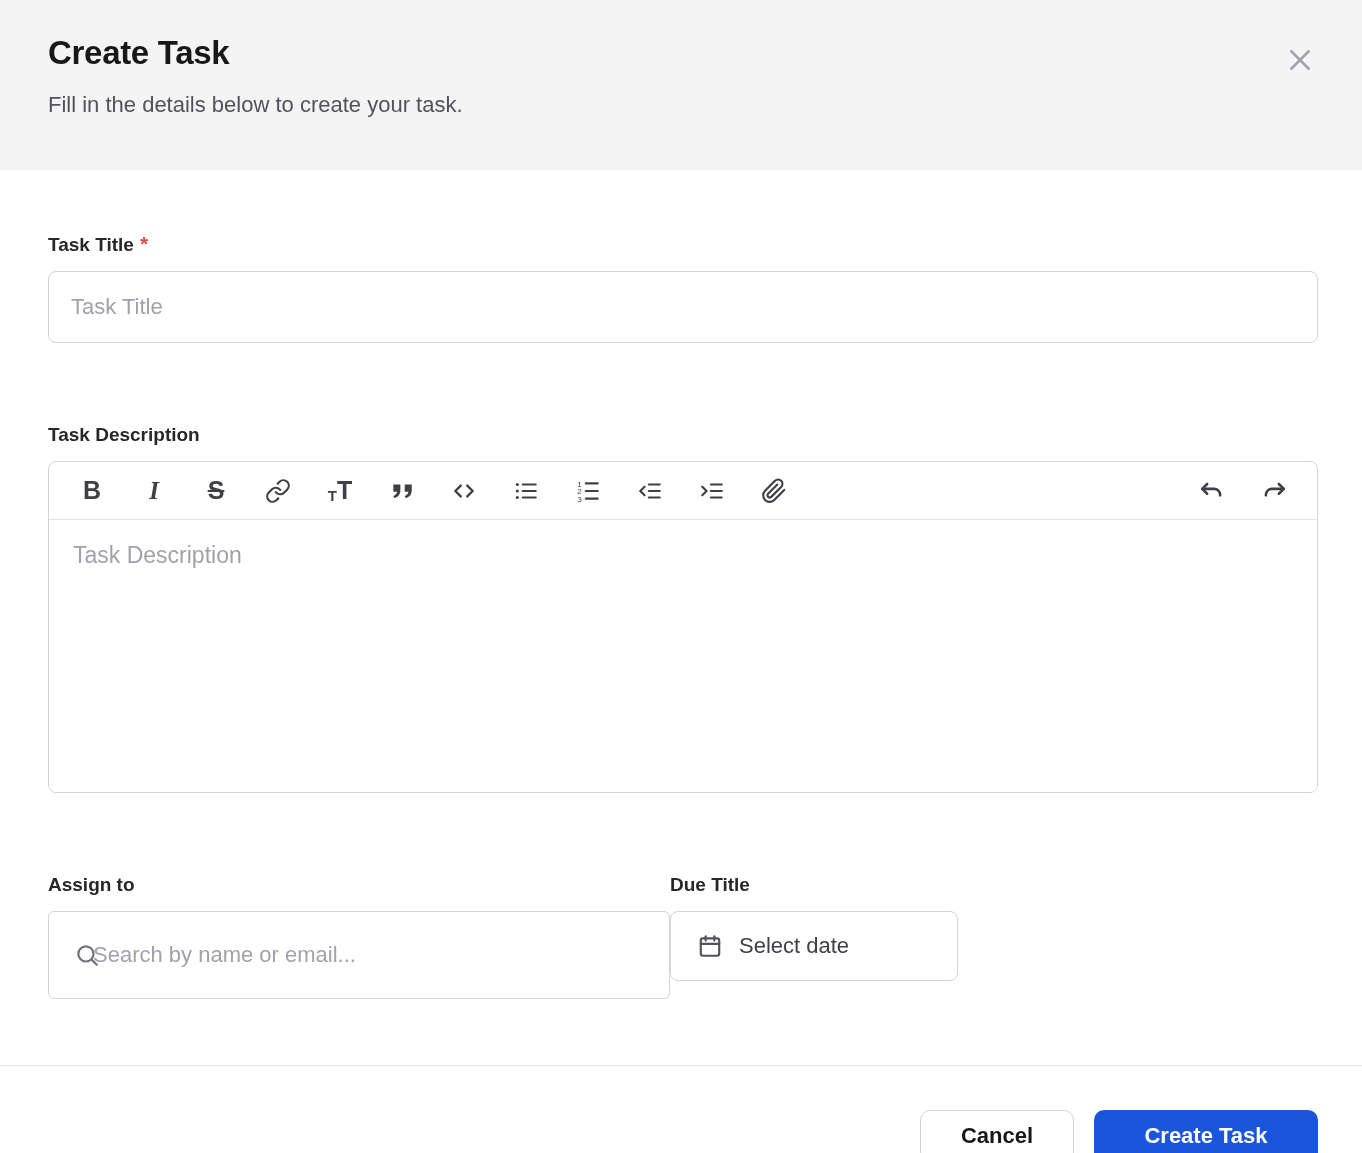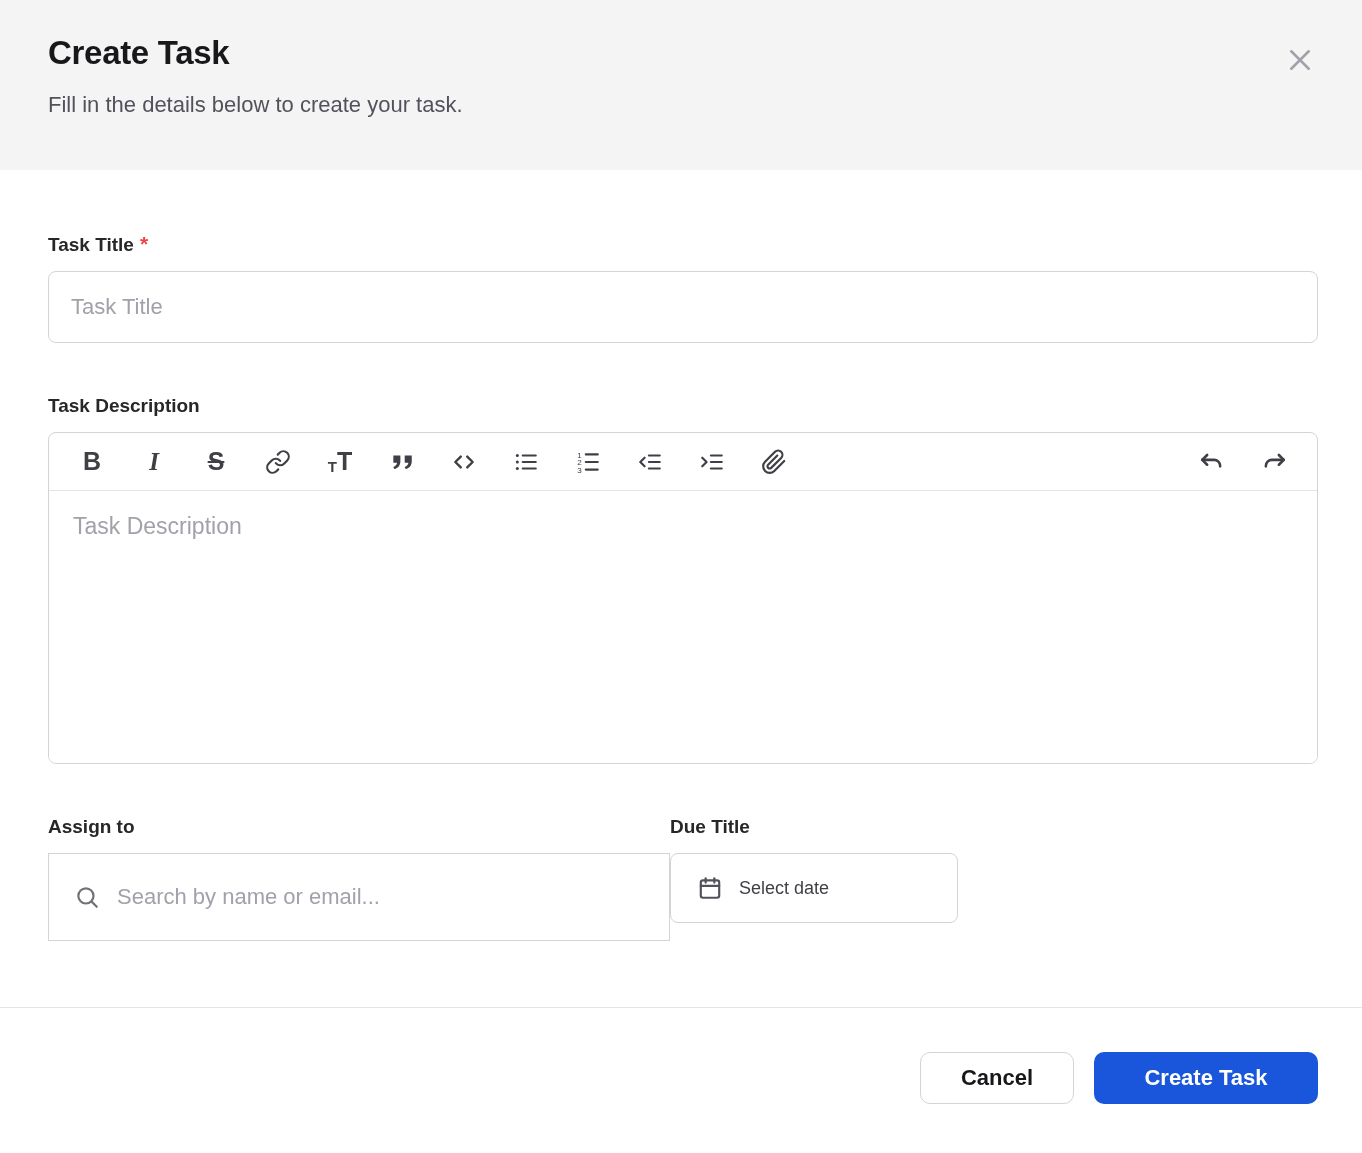--- a/index.html
+++ b/index.html
@@ -45,21 +45,21 @@
     color: #a1a1aa;
     display: flex;
     align-items: center;
     justify-content: center;
   }
   .close-btn svg { width: 30px; height: 30px; }
 
   
   .modal-body { padding: 62px 44px 0 48px; }
 
-  .field { margin-bottom: 52px; }
+  .field { margin-bottom: 81px; }
   .field-label {
     display: block;
     font-size: 19px;
     font-weight: 700;
     color: #27272a;
     margin-bottom: 15px;
   }
   .required-mark {
     color: #ef4444;
     font-size: 21px;
@@ -144,36 +144,36 @@
     left: 26px;
     top: 50%;
     transform: translateY(-50%);
     width: 26px;
     height: 26px;
     color: #71717a;
     pointer-events: none;
   }
   .assign-input {
     height: 88px;
-    padding-left: 68px;
-    border-radius: 0;
+    padding-left: 44px;
+    border-radius: 6px;
   }
 
   .due-date-btn {
     margin-top: 2px;
     width: 288px;
     height: 70px;
     display: flex;
     align-items: center;
     gap: 16px;
     padding: 0 26px;
     background: #fff;
     border: 1px solid #d4d4d8;
     border-radius: 8px;
-    font-size: 18px;
+    font-size: 22px;
     font-family: "Liberation Sans", sans-serif;
     color: #3f3f46;
     cursor: pointer;
   }
   .due-date-btn svg { width: 26px; height: 26px; color: #52525b; flex: none; }
 
   
   .modal-footer {
     border-top: 1px solid #e4e4e7;
     padding: 44px 44px 32px 44px;

